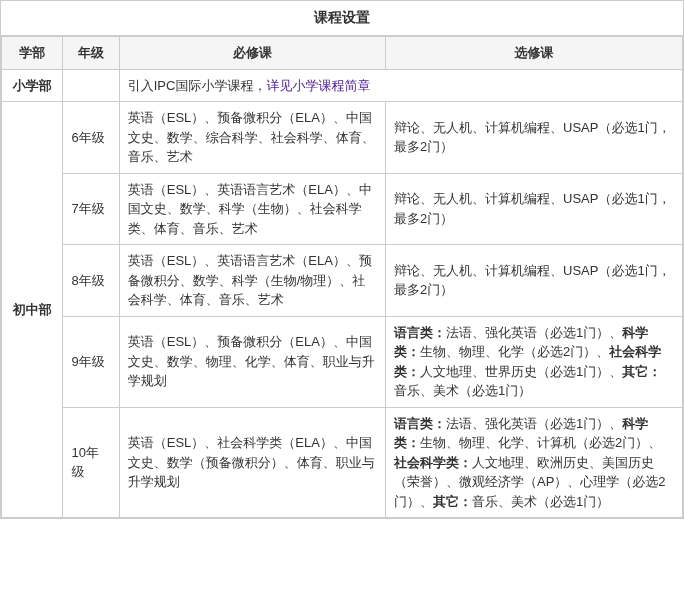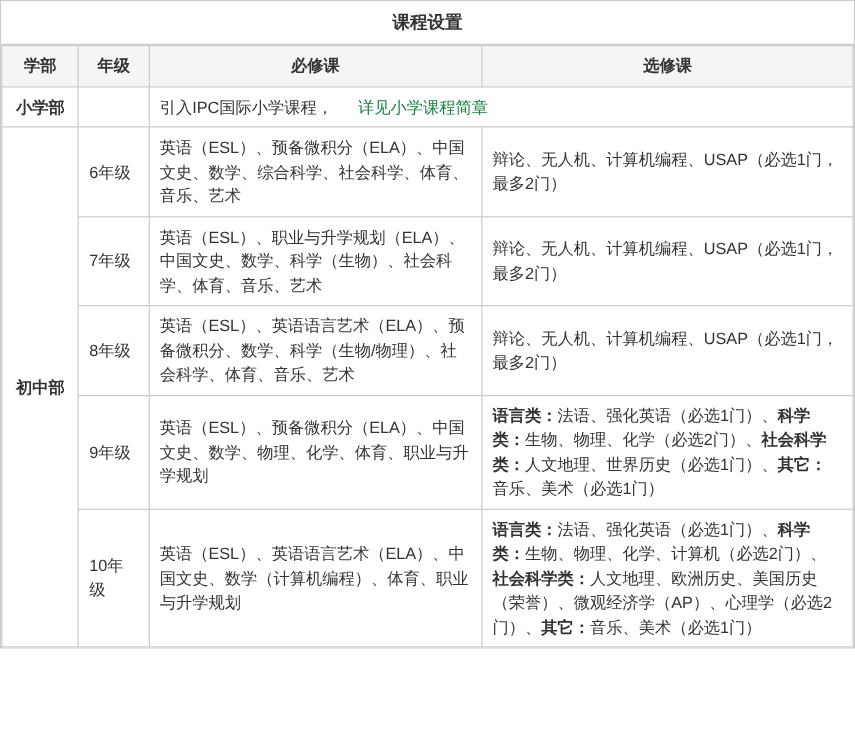--- a/index.html
+++ b/index.html
@@ -52,23 +52,22 @@
     .col-elective {
       width: 290px;
       margin-top: 28px;
     }
     .dept-cell {
       text-align: center;
       font-weight: bold;
       vertical-align: middle;
     }
     .link-text {
-      color: #15803d;
+      color: #4c1d95;
       text-decoration: none;
-      margin-left: 20px;
     }
     td.grade-cell {
       text-align: left;
       vertical-align: middle;
     }
   </style>
 </head>
 <body>
 
 <div class="table-wrapper">
@@ -92,36 +91,36 @@
 </tr>
         <tr style="background: rgb(255, 255, 255);">
     <td class="dept-cell col-dept" rowspan="5">初中部</td>
     <td class="grade-cell col-grade">6年级</td>
     <td class="col-required">英语（ESL）、预备微积分（ELA）、中国文史、数学、综合科学、社会科学、体育、音乐、艺术</td>
     <td class="col-elective">辩论、无人机、计算机编程、USAP（必选1门，最多2门）</td>
   </tr>
         <tr style="background: rgb(255, 255, 255);">
 
     <td class="grade-cell col-grade">7年级</td>
-    <td class="col-required">英语（ESL）、职业与升学规划（ELA）、中国文史、数学、科学（生物）、社会科学、体育、音乐、艺术</td>
+    <td class="col-required">英语（ESL）、英语语言艺术（ELA）、中国文史、数学、科学（生物）、社会科学类、体育、音乐、艺术</td>
     <td class="col-elective">辩论、无人机、计算机编程、USAP（必选1门，最多2门）</td>
   </tr>
         <tr style="background: rgb(255, 255, 255);">
 
     <td class="grade-cell col-grade">8年级</td>
     <td class="col-required">英语（ESL）、英语语言艺术（ELA）、预备微积分、数学、科学（生物/物理）、社会科学、体育、音乐、艺术</td>
     <td class="col-elective">辩论、无人机、计算机编程、USAP（必选1门，最多2门）</td>
   </tr>
         <tr style="background: rgb(255, 255, 255);">
 
     <td class="grade-cell col-grade">9年级</td>
     <td class="col-required">英语（ESL）、预备微积分（ELA）、中国文史、数学、物理、化学、体育、职业与升学规划</td>
     <td class="col-elective"><b>语言类：</b>法语、强化英语（必选1门）、<b>科学类：</b>生物、物理、化学（必选2门）、<b>社会科学类：</b>人文地理、世界历史（必选1门）、<b>其它：</b>音乐、美术（必选1门）</td>
   </tr>
         <tr style="background: rgb(255, 255, 255);">
 
     <td class="grade-cell col-grade">10年级</td>
-    <td class="col-required">英语（ESL）、英语语言艺术（ELA）、中国文史、数学（计算机编程）、体育、职业与升学规划</td>
+    <td class="col-required">英语（ESL）、社会科学类（ELA）、中国文史、数学（预备微积分）、体育、职业与升学规划</td>
     <td class="col-elective"><b>语言类：</b>法语、强化英语（必选1门）、<b>科学类：</b>生物、物理、化学、计算机（必选2门）、<b>社会科学类：</b>人文地理、欧洲历史、美国历史（荣誉）、微观经济学（AP）、心理学（必选2门）、<b>其它：</b>音乐、美术（必选1门）</td>
   </tr>
       </tbody>
   </table>
 </div>
 
 </body></html>

